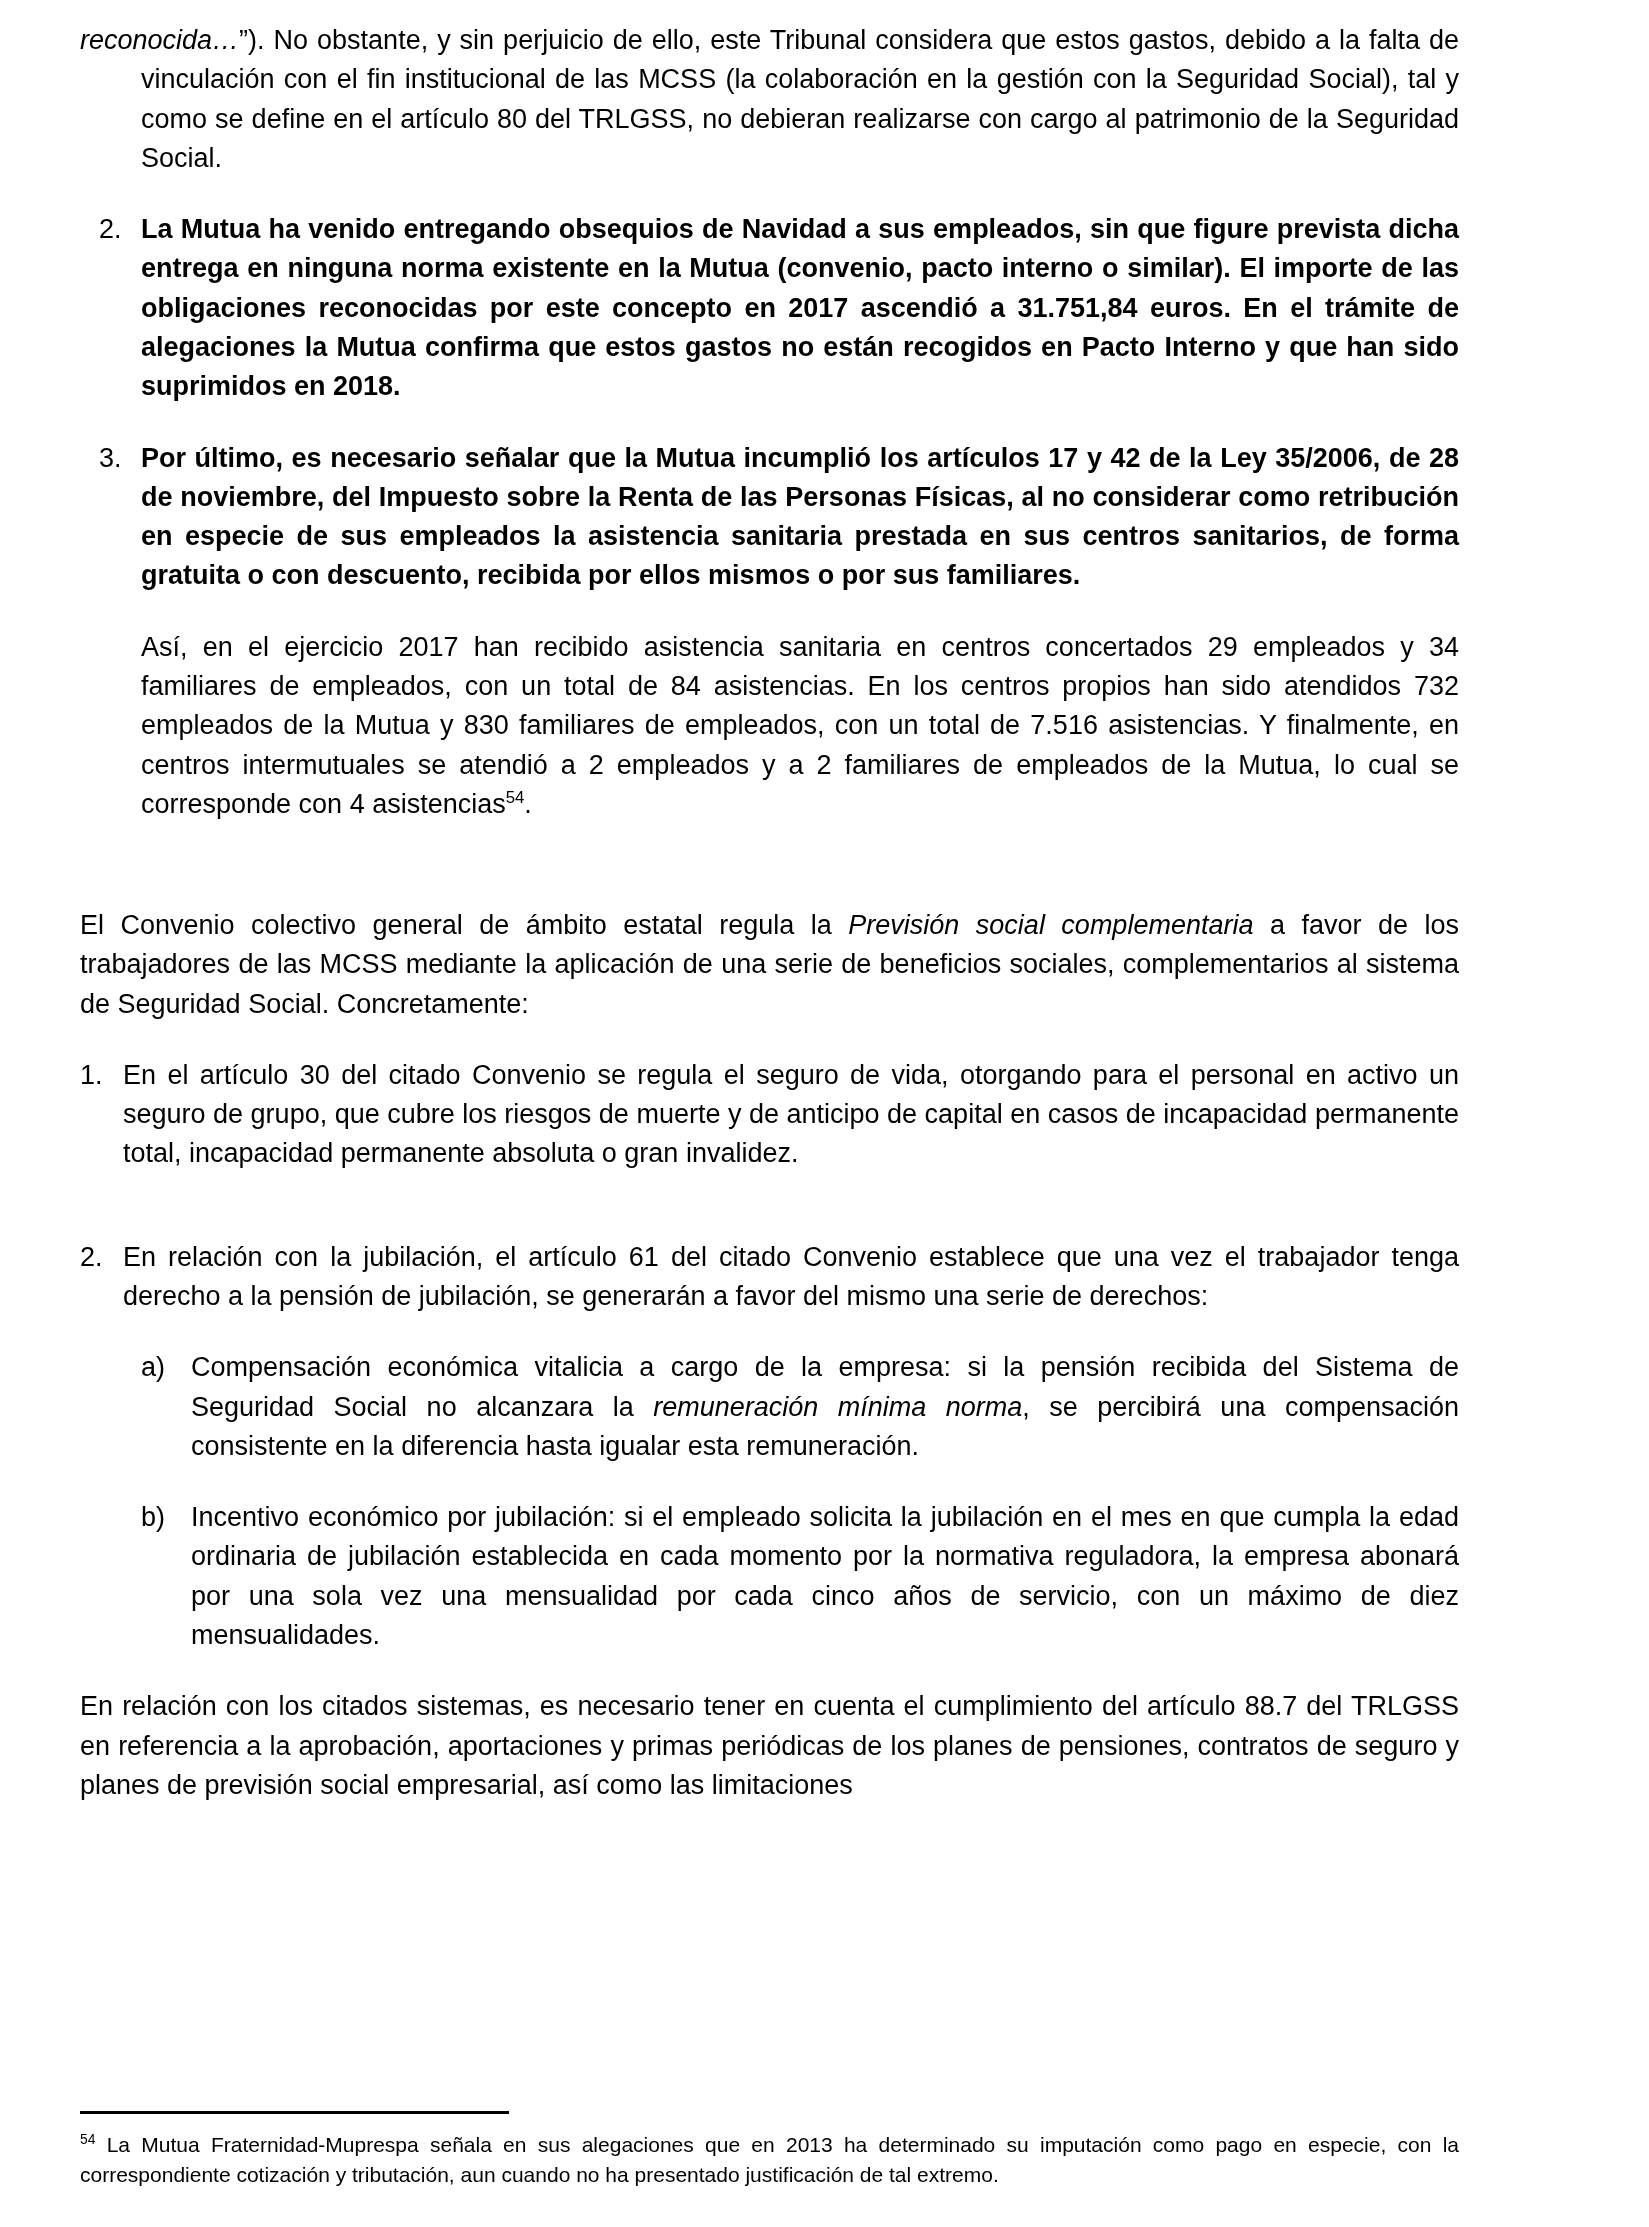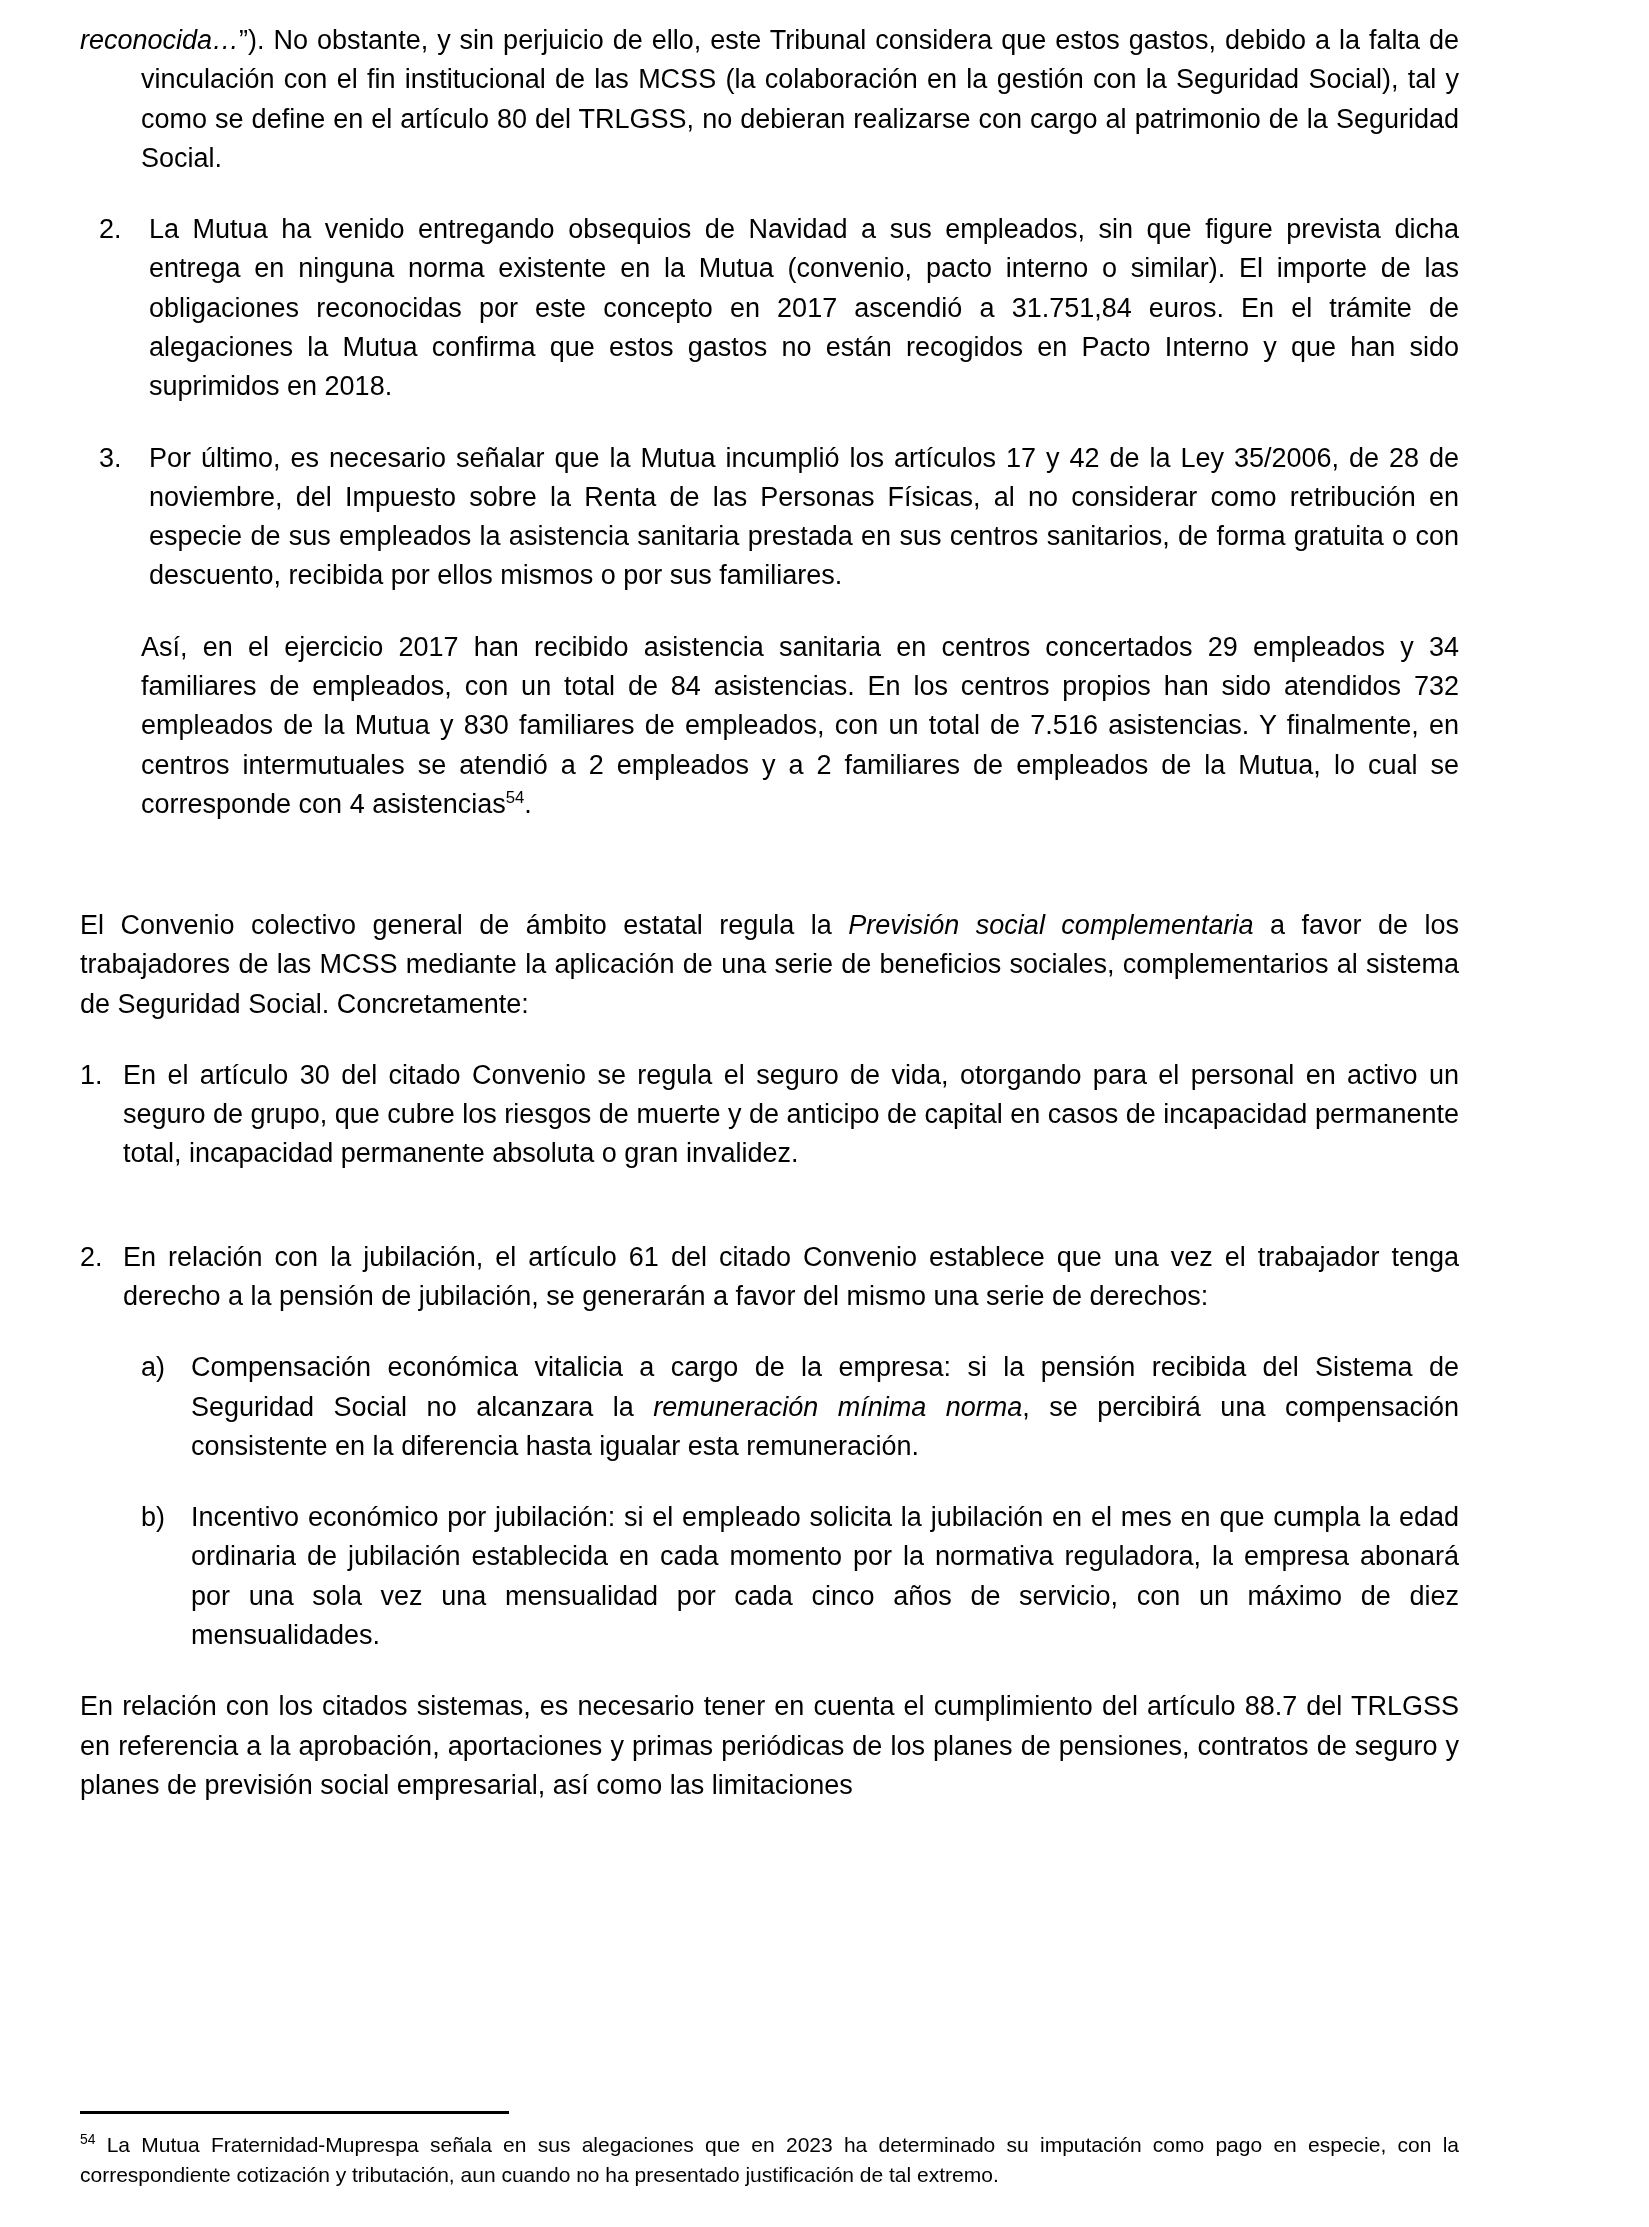--- a/index.html
+++ b/index.html
@@ -45,21 +45,22 @@
     flex: 1 1 auto;
     text-align: justify;
     text-justify: inter-word;
   }
   
   .lvl1 > .marker {
     width: 42px;
     margin-left: 19px;
   }
   .lvl1 > .body {
-    margin-left: 8px;
+    margin-left: 0;
+    font-weight: bold;
   }
   
   .lvl1b > .marker {
     width: 43px;
     margin-left: 0px;
   }
   
   .lvl2 > .marker {
     width: 50px;
     margin-left: 61px;
@@ -200,17 +201,17 @@
 
     <div class="gap-md"></div>
 
     <p>En relación con los citados sistemas, es necesario tener en cuenta el cumplimiento del artículo 88.7 del TRLGSS en referencia a la aprobación, aportaciones y primas periódicas de los planes de pensiones, contratos de seguro y planes de previsión social empresarial, así como las limitaciones</p>
 
   </div>
 
   <div class="footnote-zone">
     <div class="footnote-rule"></div>
     <div class="footnote-text">
-      <sup>54</sup><span> La Mutua Fraternidad-Muprespa señala en sus alegaciones que en 2023 ha determinado su imputación como pago en especie, con la correspondiente cotización y tributación, aun cuando no ha presentado justificación de tal extremo.</span>
+      <sup>54</sup><span> La Mutua Fraternidad-Muprespa señala en sus alegaciones que en 2013 ha determinado su imputación como pago en especie, con la correspondiente cotización y tributación, aun cuando no ha presentado justificación de tal extremo.</span>
     </div>
   </div>
 </div>
 
 
 </body></html>

